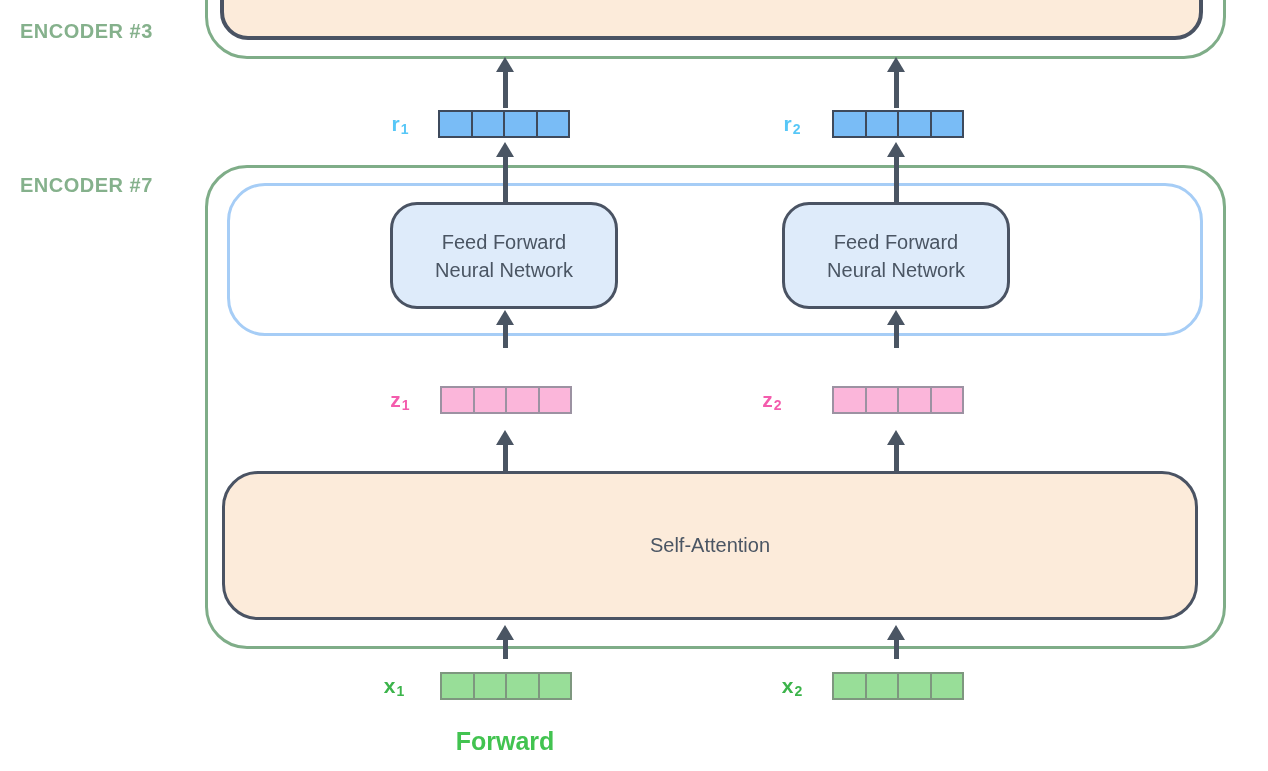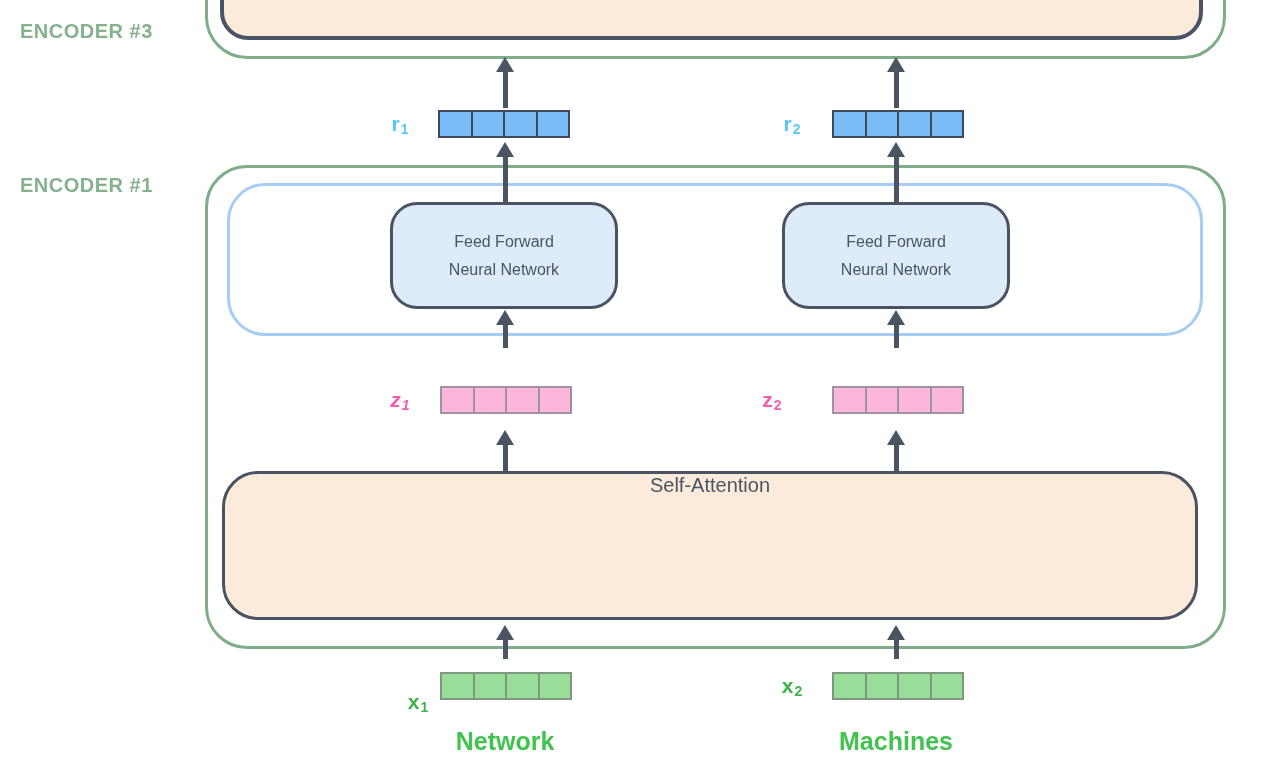--- a/index.html
+++ b/index.html
@@ -25,27 +25,27 @@
   }
   .blue-container {
     position:absolute; border:3.5px solid var(--ffnn-container-blue,#A6CDF6);
     border-radius:38px; background:transparent;
   }
   .ffnn-box {
     position:absolute; width:228px; height:107px; box-sizing:border-box;
     background:var(--ffnn-fill,#DEEBFA);
     border:3.5px solid var(--box-border-dark,#4A5363); border-radius:27px;
     display:flex; flex-direction:column; align-items:center; justify-content:center;
-    color:#4A5563; font-size:16px; line-height:28px; text-align:center;
+    color:#4A5563; font-size:20px; line-height:28px; text-align:center;
   }
   .sa-box {
     position:absolute; left:222px; top:471px; width:976px; height:149px; box-sizing:border-box;
     background:var(--self-attention-fill,#FCEBDA);
     border:3.5px solid var(--box-border-dark,#4A5363); border-radius:36px;
-    display:flex; align-items:flex-start; justify-content:center;
+    display:flex; align-items:center; justify-content:center;
     color:#4A5563; font-size:20px;
   }
 
   
   .arrow { position:absolute; width:18px; }
   .arrow .head {
     position:absolute; left:0; top:0; width:0; height:0;
     border-left:9px solid transparent; border-right:9px solid transparent;
     border-bottom:15px solid var(--arrow,#4A5563);
   }
@@ -86,21 +86,21 @@
 </head>
 <body>
 
 <div class="canvas">
 
   <div class="enc-box" style="left:205px; top:-62px; width:1015px; height:115px;"></div>
   <div class="peach-box" style="left:220px; top:-55px; width:983px; height:95px; box-sizing:border-box;"></div>
   <div class="enc-label" style="left:20px; top:20px;">ENCODER #3</div>
 
   <div class="enc-box" style="left:205px; top:165px; width:1015px; height:478px;"></div>
-  <div class="enc-label" style="left:20px; top:174px;">ENCODER #1</div>
+  <div class="enc-label" style="left:20px; top:174px;">ENCODER #7</div>
 
   <div class="blue-container" style="left:227px; top:183px; width:970px; height:147px;"></div>
 
   <div class="ffnn-box" style="left:390px; top:202px;">
     <span>Feed Forward</span>
     <span>Neural Network</span>
   </div>
   <div class="ffnn-box" style="left:782px; top:202px;">
     <span>Feed Forward</span>
     <span>Neural Network</span>
@@ -164,56 +164,55 @@
   <div class="vec-label r-label" style="left:762px; top:110px;">
     <span>r</span><span class="sub">2</span>
   </div>
   <div class="vec-cells r-cells" style="left:832px; top:110px;">
       <div class="cell"></div>
       <div class="cell"></div>
       <div class="cell"></div>
       <div class="cell"></div>
     </div>
 
-  <div class="vec-label z-label" style="left:370px; top:386px;font-style:italic;">
+  <div class="vec-label z-label" style="left:370px; top:386px;">
     <span>z</span><span class="sub">1</span>
   </div>
   <div class="vec-cells z-cells" style="left:440px; top:386px;">
       <div class="cell"></div>
       <div class="cell"></div>
       <div class="cell"></div>
       <div class="cell"></div>
     </div>
 
   <div class="vec-label z-label" style="left:742px; top:386px;">
     <span>z</span><span class="sub">2</span>
   </div>
   <div class="vec-cells z-cells" style="left:832px; top:386px;">
       <div class="cell"></div>
       <div class="cell"></div>
       <div class="cell"></div>
       <div class="cell"></div>
     </div>
 
-  <div class="vec-label x-label" style="left:388px; top:672px;margin-top:16px;">
+  <div class="vec-label x-label" style="left:364px; top:672px;">
     <span>x</span><span class="sub">1</span>
   </div>
   <div class="vec-cells x-cells" style="left:440px; top:672px;">
       <div class="cell"></div>
       <div class="cell"></div>
       <div class="cell"></div>
       <div class="cell"></div>
     </div>
 
   <div class="vec-label x-label" style="left:762px; top:672px;">
     <span>x</span><span class="sub">2</span>
   </div>
   <div class="vec-cells x-cells" style="left:832px; top:672px;">
       <div class="cell"></div>
       <div class="cell"></div>
       <div class="cell"></div>
       <div class="cell"></div>
     </div>
 
-  <div class="token" style="left:405px; top:727px;">Network</div>
-  <div class="token" style="left:796px; top:727px;">Machines</div>
+  <div class="token" style="left:405px; top:727px;">Forward</div>
 
 </div>
 
 </body></html>

